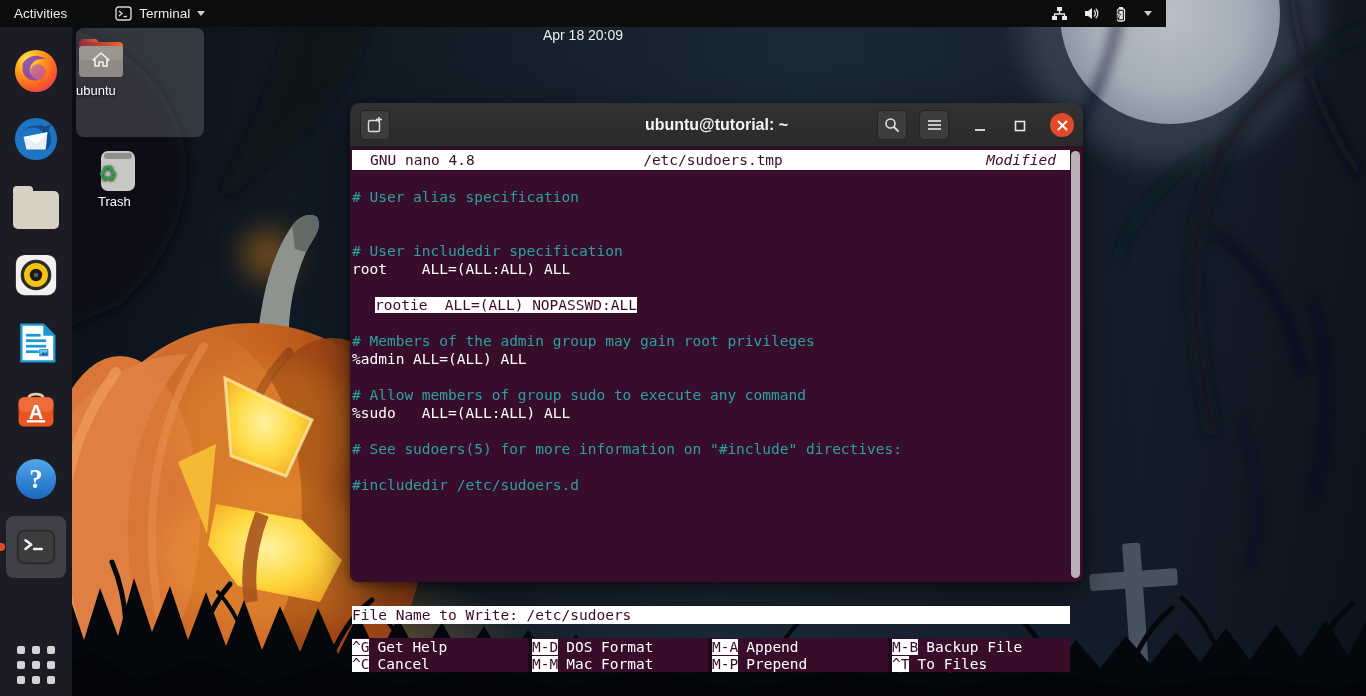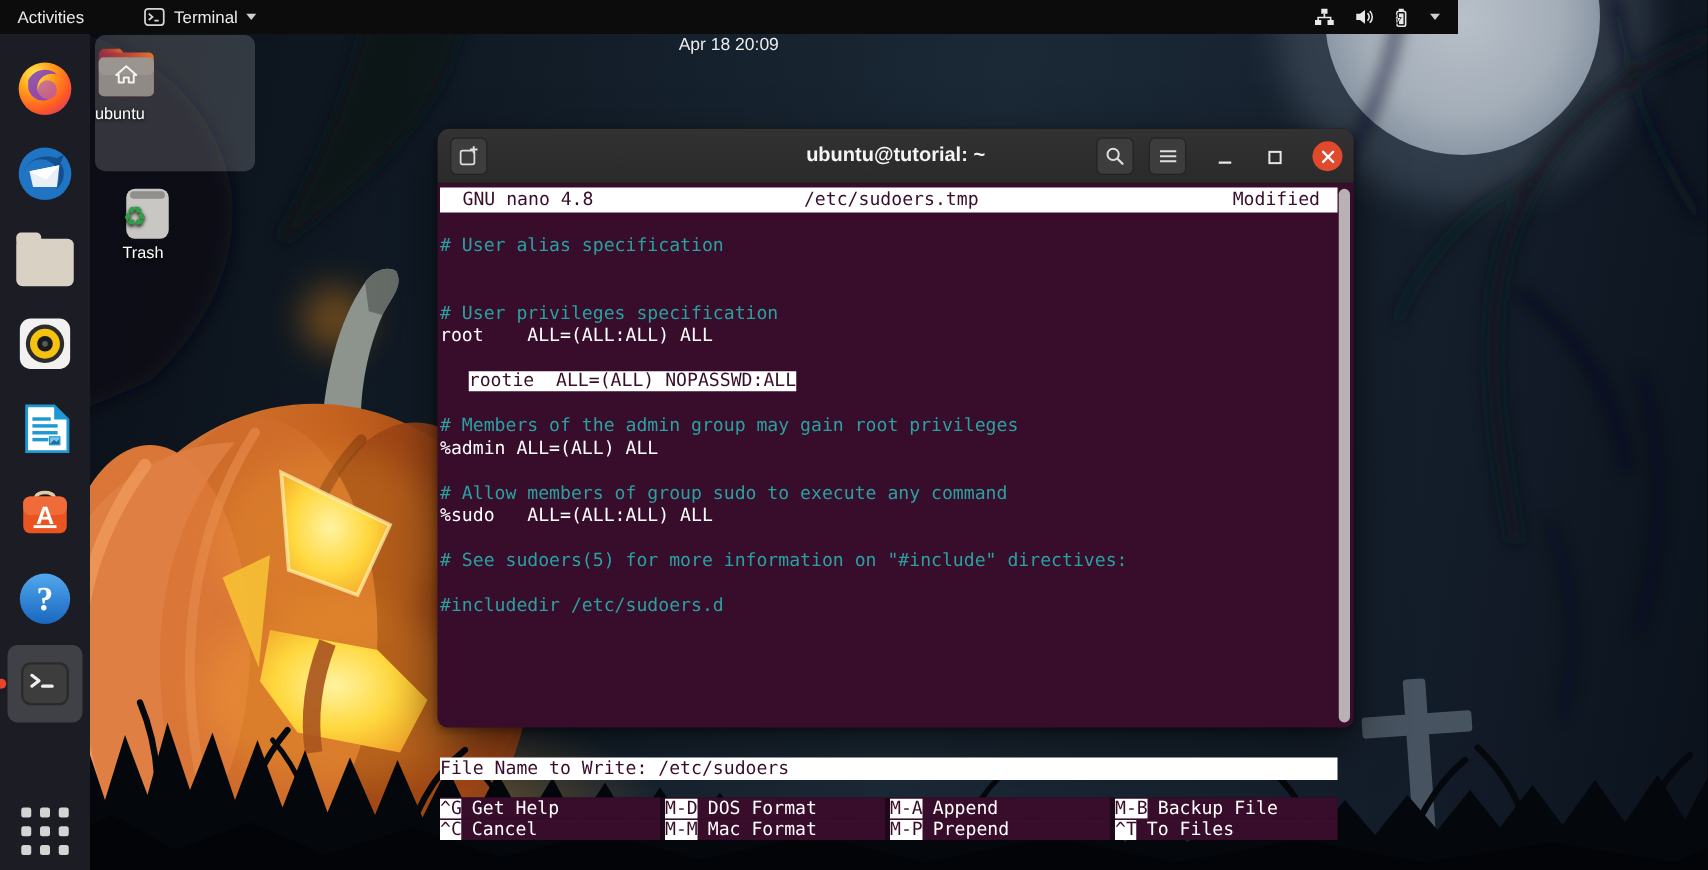--- a/index.html
+++ b/index.html
@@ -60,21 +60,21 @@
   .btn-max{left:658px;}
   .btn-close{left:700px;top:10px;width:24px;height:24px;border-radius:50%;background:var(--close);
              display:flex;align-items:center;justify-content:center;cursor:pointer;position:absolute;}
 
   
   .nano{position:absolute;left:2px;right:13px;top:47px;bottom:0;
         font-family:"DejaVu Sans Mono","Liberation Mono",monospace;font-size:14.5px;line-height:18px;color:var(--term-text);}
   .nano-header{height:20px;background:var(--bar-bg);color:var(--bar-text);display:flex;align-items:center;}
   .nh-app{flex:1;padding-left:18px;white-space:pre;}
   .nh-file{flex:0 0 auto;}
-  .nh-status{flex:1;text-align:right;padding-right:14px;}
+  .nh-status{flex:1;text-align:right;padding-right:14px;font-style:italic;}
   .nano-buffer{height:436px;}
   .nline{white-space:pre;height:18px;}
   .nline.comment{color:var(--comment);}
   .nline .sel{background:var(--bar-bg);color:var(--bar-text);margin-left:23px;}
   .nano-prompt{height:18px;background:var(--bar-bg);color:var(--bar-text);white-space:pre;}
   .nano-shortcuts{margin-top:14px;}
   .srow{display:flex;height:17px;background:#1f0819;}
   .scol{width:176px;margin-right:4px;background:var(--terminal-bg);white-space:pre;overflow:hidden;}
   .scol:last-child{flex:1;margin-right:0;}
   .skey{background:var(--bar-bg);color:var(--bar-text);}
@@ -379,21 +379,21 @@
     <div class="nano-header">
       <span class="nh-app">GNU nano 4.8</span>
       <span class="nh-file">/etc/sudoers.tmp</span>
       <span class="nh-status">Modified</span>
     </div>
     <div class="nano-buffer">
         <div class="nline">&nbsp;</div>
         <div class="nline comment"># User alias specification</div>
         <div class="nline">&nbsp;</div>
         <div class="nline">&nbsp;</div>
-        <div class="nline comment"># User privileges specification</div>
+        <div class="nline comment"># User includedir specification</div>
         <div class="nline">root    ALL=(ALL:ALL) ALL</div>
         <div class="nline">&nbsp;</div>
         <div class="nline"><span class="sel">rootie  ALL=(ALL) NOPASSWD:ALL</span></div>
         <div class="nline">&nbsp;</div>
         <div class="nline comment"># Members of the admin group may gain root privileges</div>
         <div class="nline">%admin ALL=(ALL) ALL</div>
         <div class="nline">&nbsp;</div>
         <div class="nline comment"># Allow members of group sudo to execute any command</div>
         <div class="nline">%sudo   ALL=(ALL:ALL) ALL</div>
         <div class="nline">&nbsp;</div>

